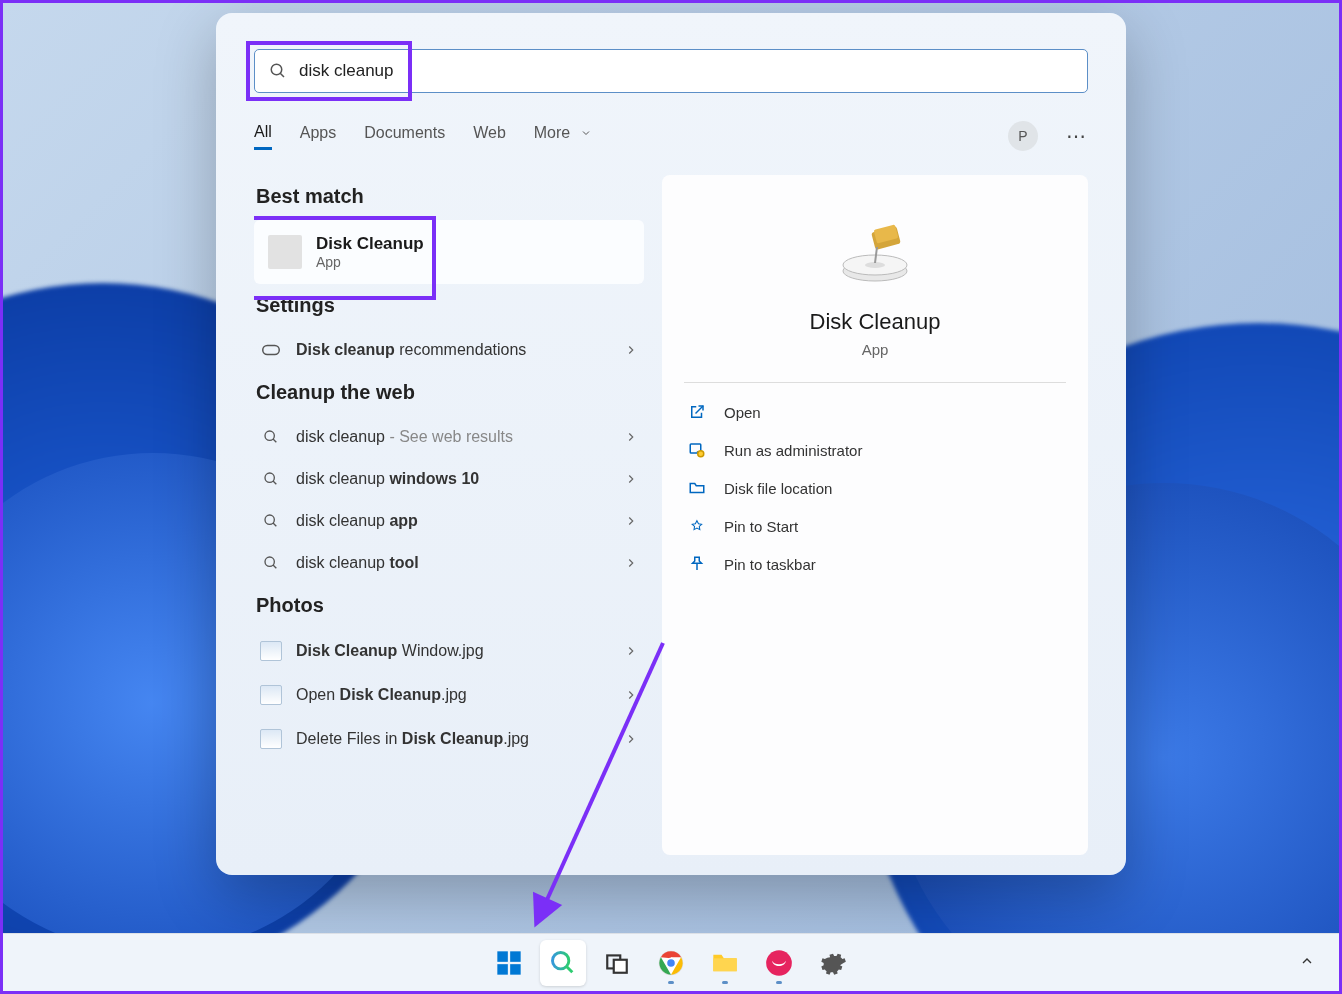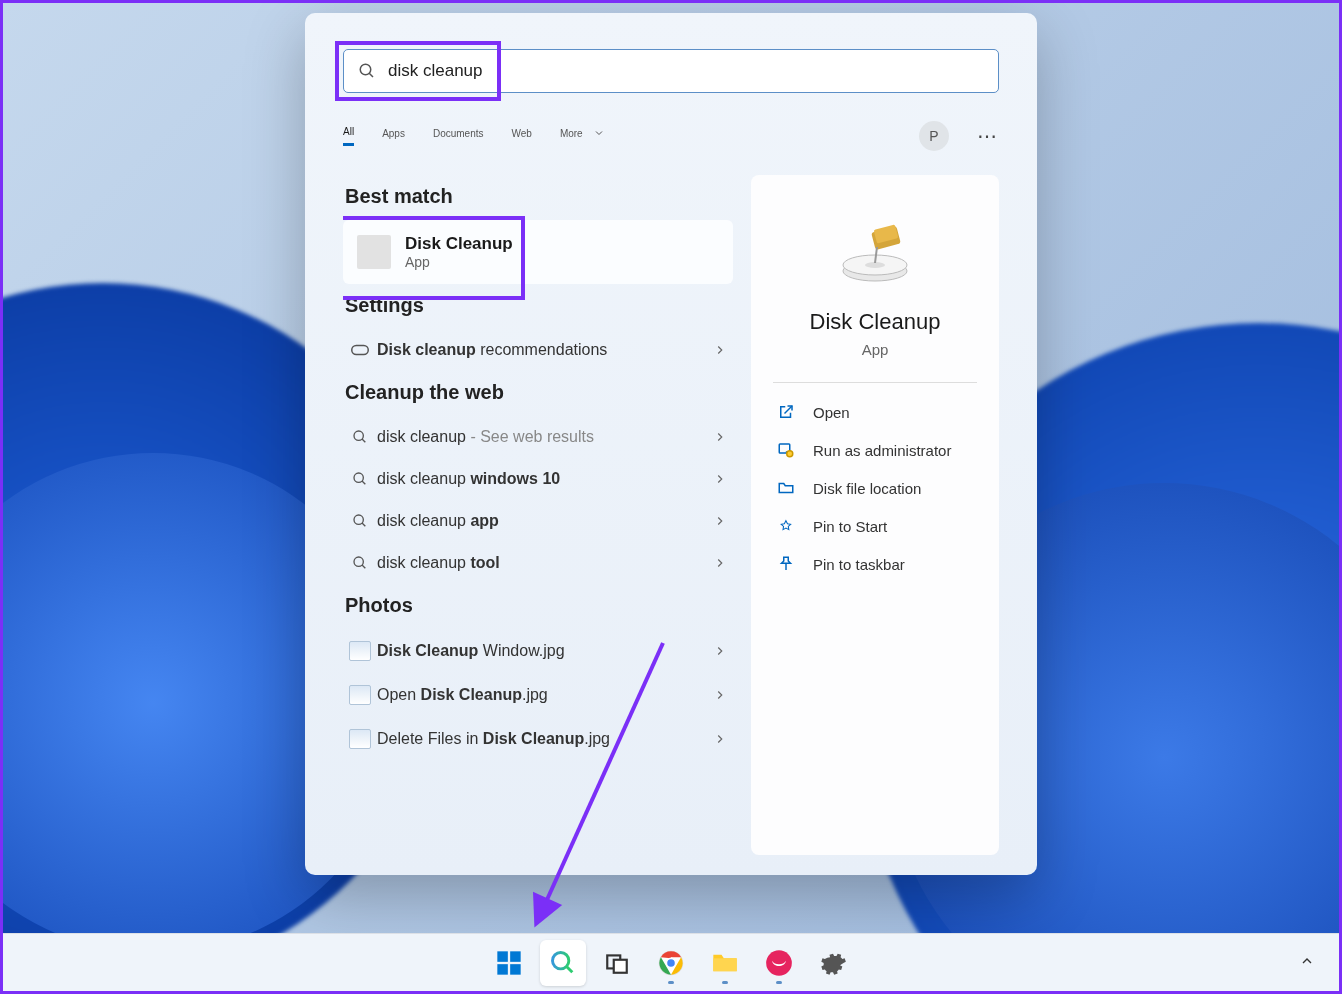--- a/index.html
+++ b/index.html
@@ -3,43 +3,43 @@
 <meta charset="utf-8">
 <style>
 * { margin: 0; padding: 0; box-sizing: border-box; font-family: 'Segoe UI', Tahoma, sans-serif; }
 body { width: 1342px; height: 994px; background: linear-gradient(135deg, #c5d8ed 0%, #9db8dc 100%); position: relative; overflow: hidden; border: 3px solid #7b2ff7; }
 .wallpaper { position: absolute; inset: 0; overflow: hidden; }
 .bloom { position: absolute; border-radius: 50%; }
 .b1 { width: 700px; height: 700px; background: radial-gradient(circle, #1e5fd9 0%, #0d3fa8 70%); left: -250px; top: 280px; filter: blur(2px); }
 .b2 { width: 800px; height: 800px; background: radial-gradient(circle, #2e6fe8 0%, #1249b7 70%); right: -320px; top: 320px; filter: blur(2px); }
 .b3 { width: 500px; height: 500px; background: radial-gradient(circle, #4a8bf5 0%, #1f56c4 80%); left: -100px; top: 450px; opacity: .9; }
 .b4 { width: 550px; height: 550px; background: radial-gradient(circle, #3e7ce8 0%, #1a4db8 80%); right: -100px; top: 480px; opacity: .9; }
-.search-panel { position: absolute; top: 10px; left: 50%; transform: translateX(-50%); width: 732px; height: 862px; background: linear-gradient(180deg, #f0f5fb 0%, #e8eff8 100%); border-radius: 10px; box-shadow: 0 20px 60px rgba(0,0,0,.25); padding: 36px 38px 20px; display: flex; flex-direction: column; }
+.search-panel { position: absolute; top: 10px; left: 50%; transform: translateX(-50%); width: 910px; height: 862px; background: linear-gradient(180deg, #f0f5fb 0%, #e8eff8 100%); border-radius: 16px; box-shadow: 0 20px 60px rgba(0,0,0,.25); padding: 36px 38px 20px; display: flex; flex-direction: column; }
 .search-box-wrapper { position: relative; }
 .search-highlight-box { position: absolute; top: -8px; left: -8px; width: 166px; height: 60px; border: 4px solid #7b2ff7; z-index: 2; pointer-events: none; }
 .search-input-row { display: flex; align-items: center; background: #fff; border: 1px solid #5c8fc7; border-radius: 5px; height: 44px; padding: 0 14px; }
 .search-input-row svg { flex-shrink: 0; }
 .search-input { border: none; outline: none; font-size: 17px; margin-left: 12px; flex: 1; color: #222; }
 .tabs-row { display: flex; align-items: center; margin-top: 28px; gap: 28px; }
-.tab { font-size: 10px; color: #555; cursor: pointer; padding-bottom: 6px; }
+.tab { font-size: 16px; color: #555; cursor: pointer; padding-bottom: 6px; }
 .tab.active { color: #1a1a1a; font-weight: 500; border-bottom: 3px solid #0067c0; }
 .tab.more { display: flex; align-items: center; gap: 10px; }
 .tabs-spacer { flex: 1; }
 .user-avatar { width: 30px; height: 30px; border-radius: 50%; background: #e0e4e8; display: flex; align-items: center; justify-content: center; font-size: 14px; color: #555; }
 .more-dots { font-size: 20px; color: #444; letter-spacing: 2px; cursor: pointer; }
 .content-row { display: flex; margin-top: 24px; flex: 1; gap: 18px; min-height: 0; }
 .left-col { width: 390px; display: flex; flex-direction: column; min-height: 0; }
 .section-header { font-size: 20px; color: #222; font-weight: 600; margin: 10px 0 12px 2px; }
 .best-match-wrapper { position: relative; }
 .best-match-highlight { position: absolute; top: -4px; left: -4px; width: 186px; height: 84px; border: 4px solid #7b2ff7; z-index: 2; pointer-events: none; }
 .best-match-item { background: #fbfdff; border-radius: 6px; padding: 14px 14px; display: flex; align-items: center; gap: 14px; cursor: pointer; }
 .app-icon-placeholder { width: 34px; height: 34px; background: #e2e2e2; border-radius: 2px; }
 .bm-title { font-size: 17px; color: #1a1a1a; font-weight: 600; }
 .bm-sub { font-size: 14px; color: #666; }
-.result-item { display: flex; align-items: center; padding: 12px 6px; cursor: pointer; gap: 6px; }
+.result-item { display: flex; align-items: center; padding: 12px 6px; cursor: pointer; gap: 14px; }
 .result-icon { width: 22px; display: flex; justify-content: center; color: #444; }
 .result-text { flex: 1; font-size: 16px; color: #333; }
 .result-text .bold { font-weight: 600; }
 .result-text .muted { color: #888; }
 .chevron { color: #666; }
 .photo-thumb { width: 24px; height: 20px; background: linear-gradient(180deg,#dce8f5,#fff); border: 1px solid #b0c4d8; border-radius: 2px; }
 .right-col { flex: 1; background: #fdfdfe; border-radius: 8px; padding: 28px 22px; display: flex; flex-direction: column; }
 .detail-icon { align-self: center; margin-top: 16px; }
 .drive-svg { width: 80px; height: 70px; }
 .detail-title { text-align: center; font-size: 22px; color: #1a1a1a; font-weight: 400; margin-top: 16px; }

